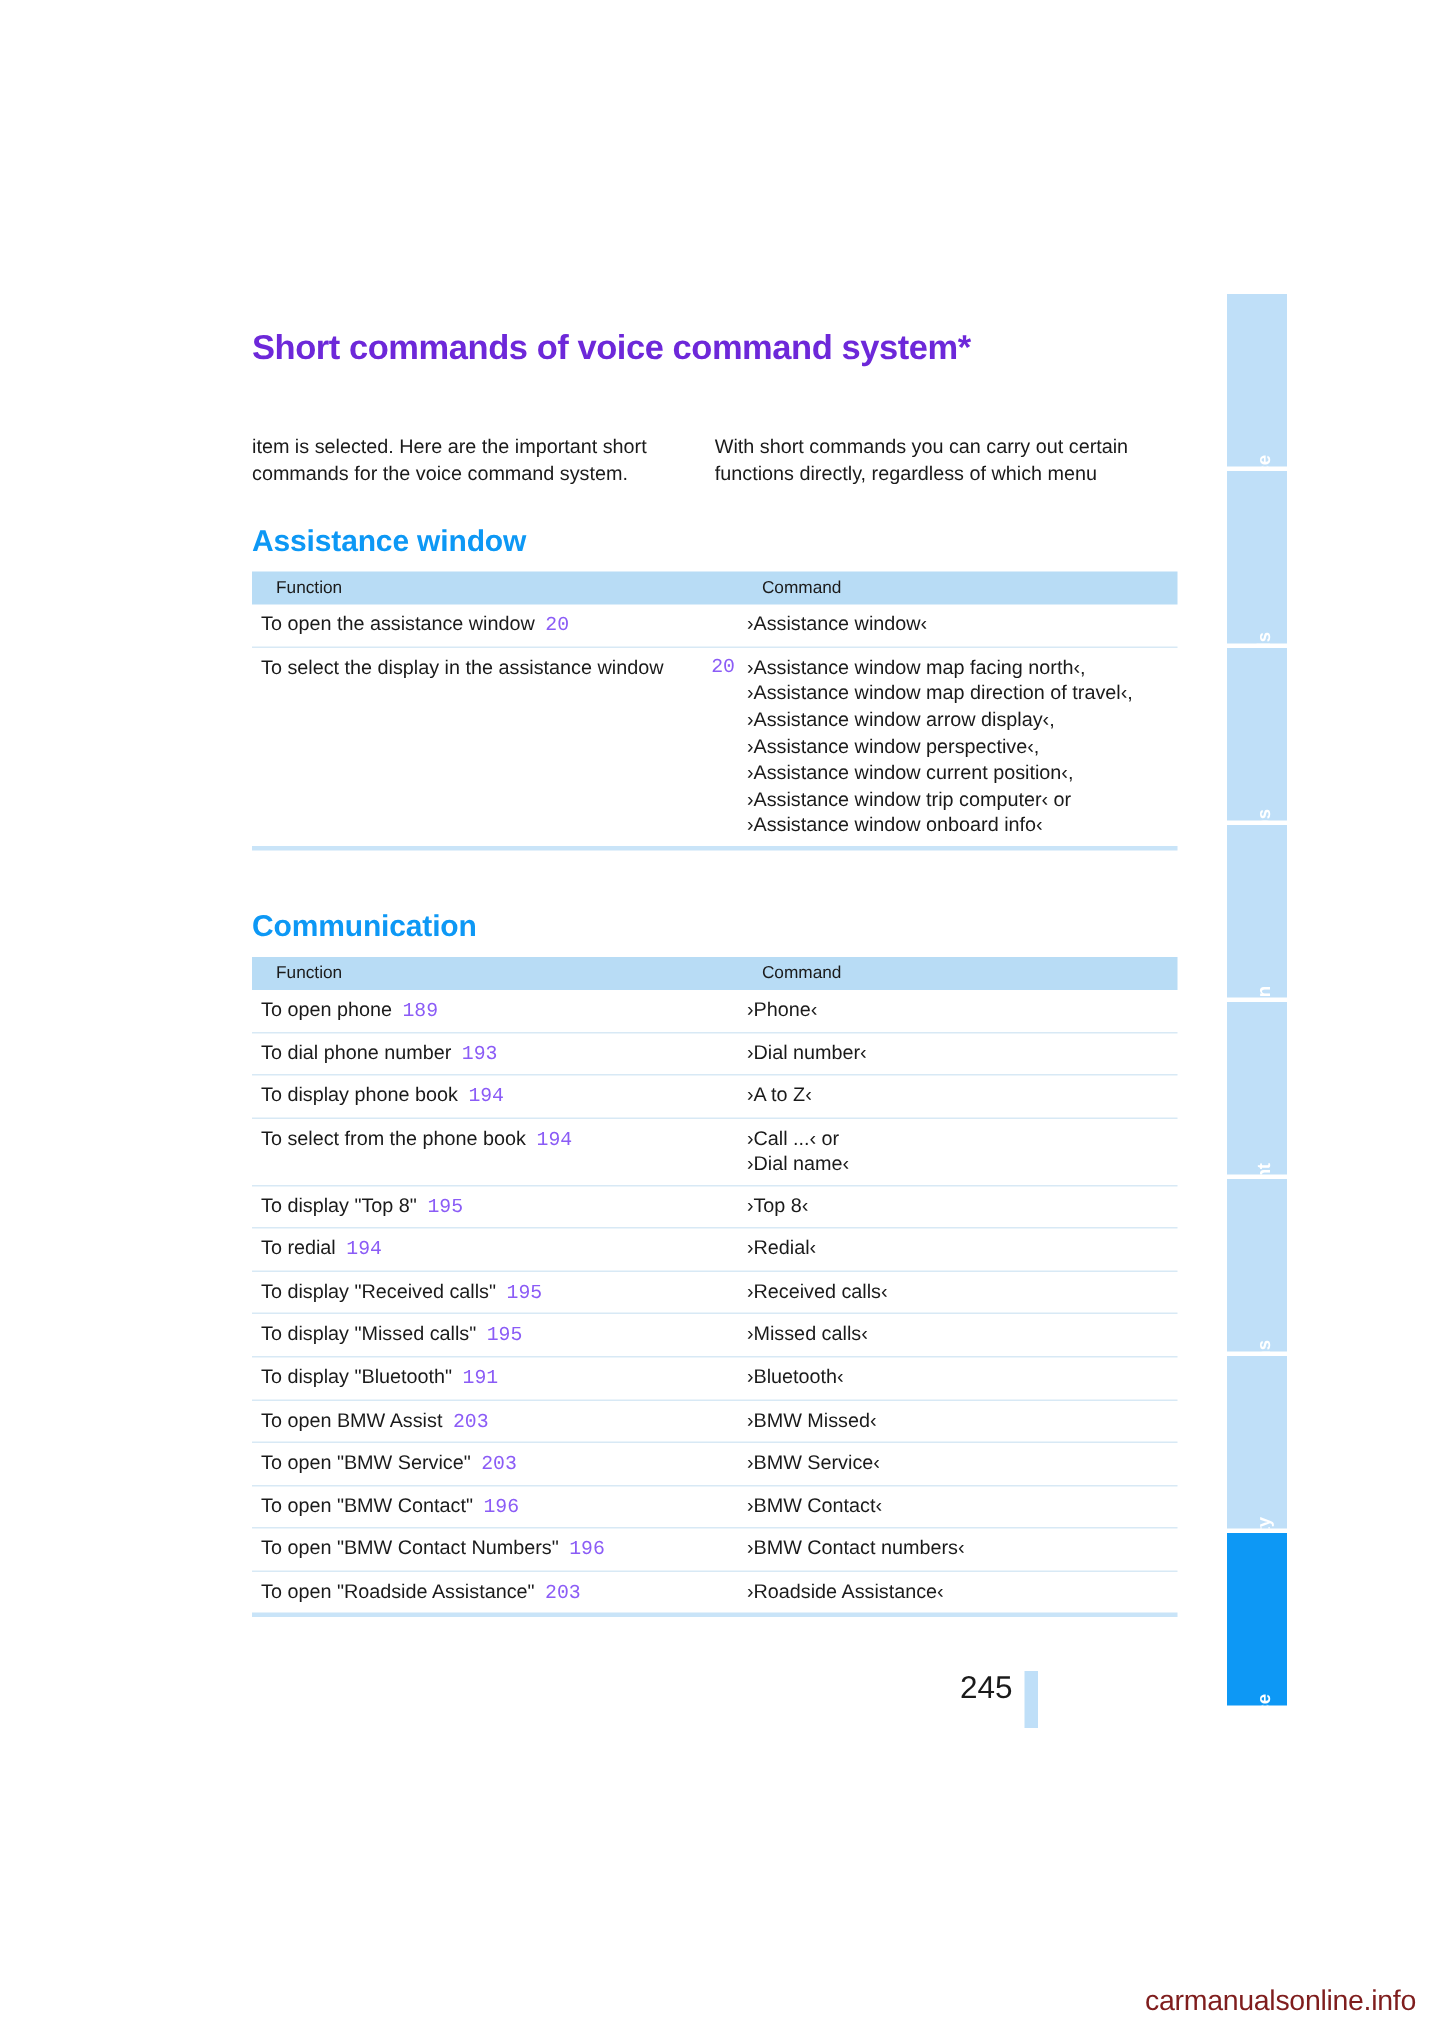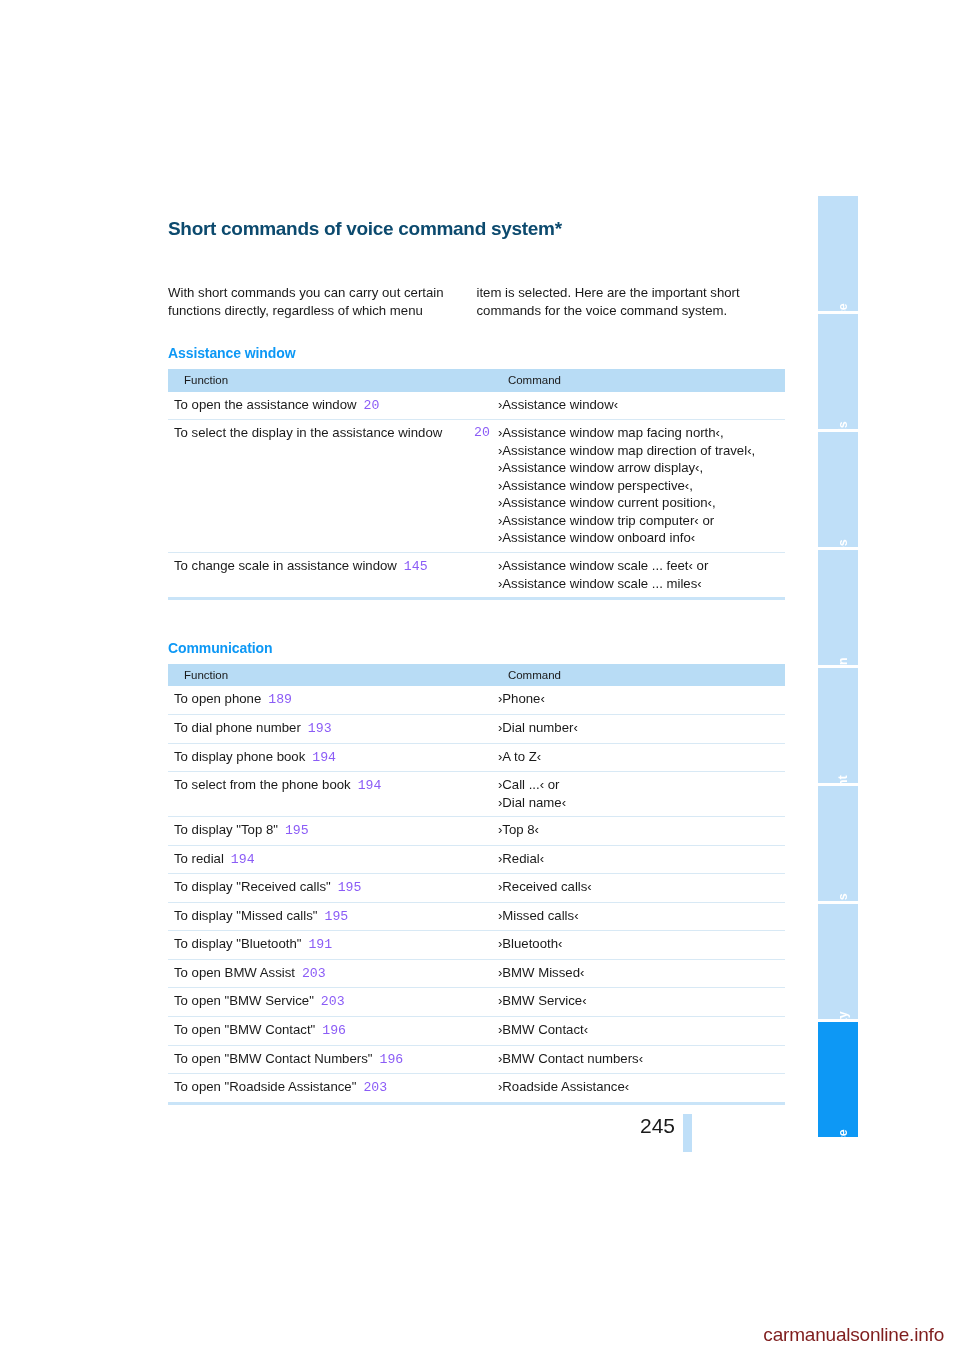--- a/index.html
+++ b/index.html
@@ -25,22 +25,22 @@
   
   #content {
     position: absolute;
     left: 168px;
     top: 218px;
     width: 617px;
   }
 
   
   .chapter-title {
-    color: #0c4a6e;
-    font-size: 19px;
+    color: #6d28d9;
+    font-size: 23px;
     font-weight: bold;
     line-height: 1.18;
     letter-spacing: -0.3px;
     margin: 0 0 44px 0;
     max-width: 540px;
   }
 
   
   .intro {
     display: flex;
@@ -51,21 +51,21 @@
     width: 50%;
     font-size: 13.2px;
     line-height: 1.32;
     color: #1a1a1a;
   }
   .intro-col.left { padding-right: 22px; box-sizing: border-box; }
 
   
   .section-heading {
     color: #0d98f5;
-    font-size: 14px;
+    font-size: 20px;
     font-weight: bold;
     margin: 0 0 8px 0;
     letter-spacing: -0.1px;
   }
   .section-heading.second { margin-top: 40px; }
 
   
   table.cmd-table {
     width: 100%;
     border-collapse: collapse;
@@ -171,22 +171,22 @@
 </head>
 <body>
 
 <div id="page">
 
   <div id="content">
 
     <h1 class="chapter-title">Short commands of voice command system*</h1>
 
     <div class="intro">
+      <div class="intro-col right">item is selected. Here are the important short commands for the voice command system.</div>
       <div class="intro-col left">With short commands you can carry out certain functions directly, regardless of which menu</div>
-      <div class="intro-col right">item is selected. Here are the important short commands for the voice command system.</div>
     </div>
 
     <div id="sections-host">
         <h2 class="section-heading">Assistance window</h2>
         <table class="cmd-table">
           <colgroup>
             <col class="col-fn">
             <col class="col-cmd">
           </colgroup>
           <thead>
@@ -205,27 +205,20 @@
             <tr>
               <td class="fn-cell"><span class="pageref right-align">20</span><span>To select the display in the assistance window</span></td>
               <td class="cmd-cell">
                 <span class="cmd-line">›Assistance window map facing north‹,</span>
                 <span class="cmd-line">›Assistance window map direction of travel‹,</span>
                 <span class="cmd-line">›Assistance window arrow display‹,</span>
                 <span class="cmd-line">›Assistance window perspective‹,</span>
                 <span class="cmd-line">›Assistance window current position‹,</span>
                 <span class="cmd-line">›Assistance window trip computer‹ or</span>
                 <span class="cmd-line">›Assistance window onboard info‹</span>
-              </td>
-            </tr>
-            <tr>
-              <td class="fn-cell"><span>To change scale in assistance window</span><span class="pageref">145</span></td>
-              <td class="cmd-cell">
-                <span class="cmd-line">›Assistance window scale ... feet‹ or</span>
-                <span class="cmd-line">›Assistance window scale ... miles‹</span>
               </td>
             </tr>
           </tbody>
         </table>
         <h2 class="section-heading second">Communication</h2>
         <table class="cmd-table">
           <colgroup>
             <col class="col-fn">
             <col class="col-cmd">
           </colgroup>

